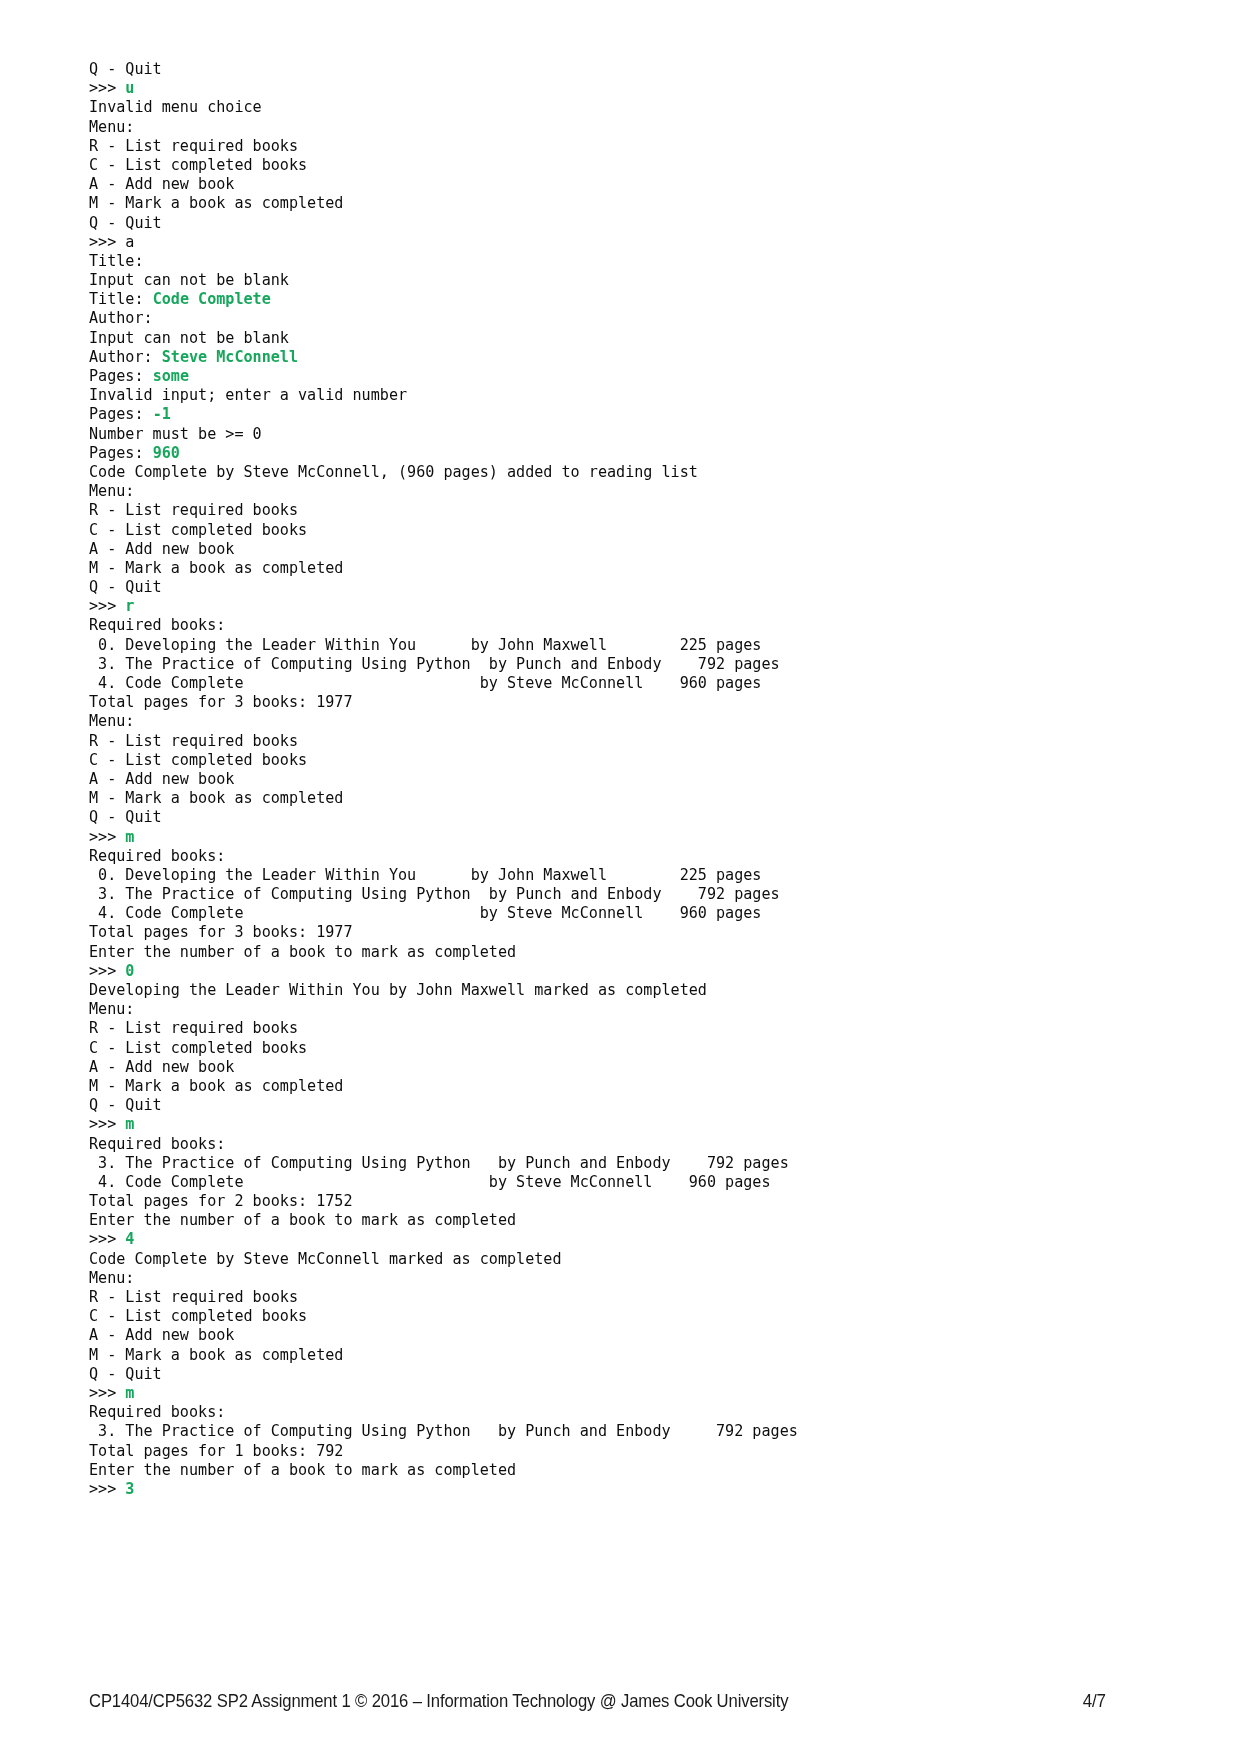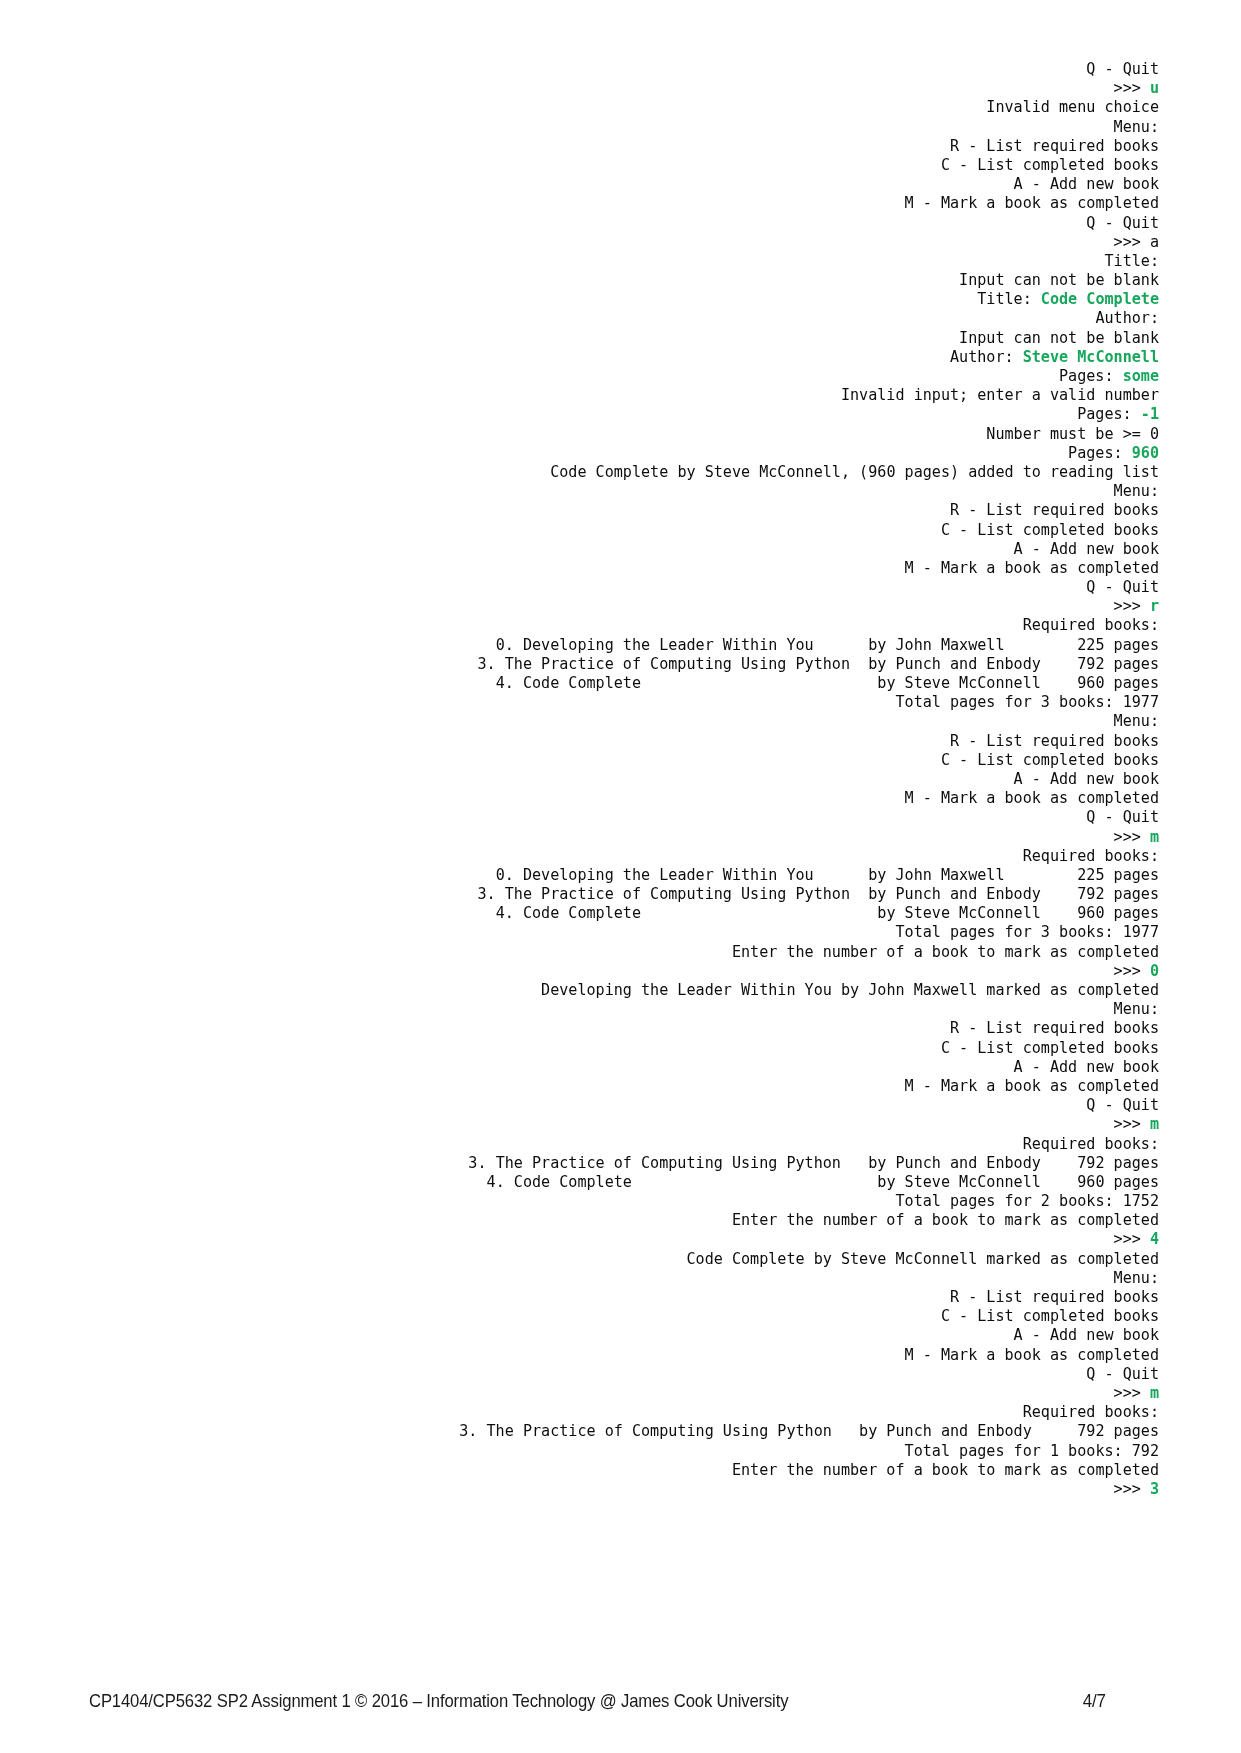--- a/index.html
+++ b/index.html
@@ -14,21 +14,20 @@
     font-family: "Liberation Sans", sans-serif;
     -webkit-font-smoothing: antialiased;
   }
   .page {
     position: absolute;
     left: 0; top: 0;
     width: 1241px;
     height: 1753px;
     background: #fff;
     overflow: hidden;
-    text-align: right;
   }
   .console {
     position: absolute;
     left: 89px;
     top: 60px;
     width: 1070px;
     font-family: "DejaVu Sans Mono", "Liberation Mono", monospace;
     font-size: 15.1px;
     line-height: 19.18px;
     color: #0d0d0d;

